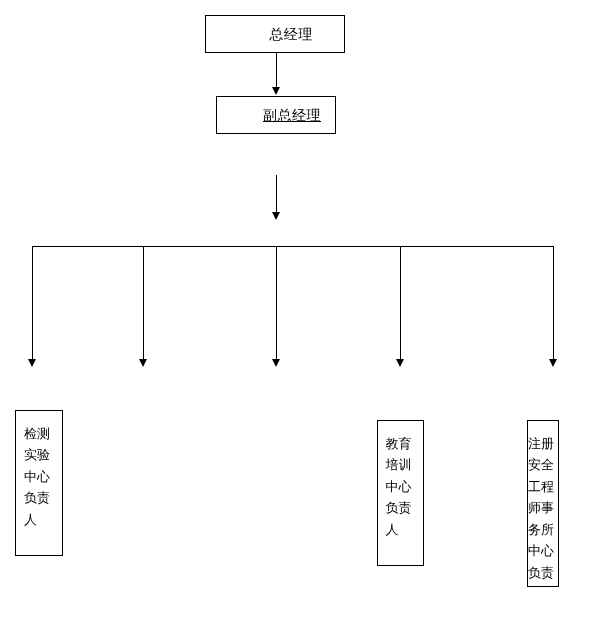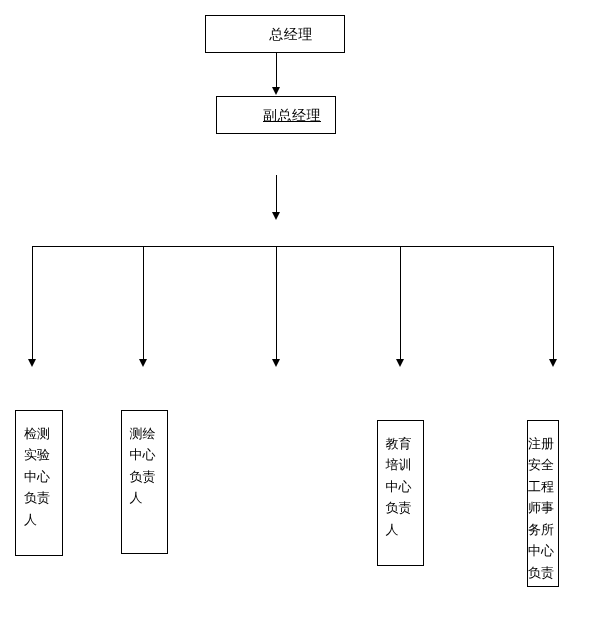--- a/index.html
+++ b/index.html
@@ -108,23 +108,20 @@
   <div class="vline" style="left:400px; top:246px; height:114px;"></div>
   <div class="arrowhead" style="left:396px; top:359px;"></div>
 
   <div class="vline" style="left:553px; top:246px; height:114px;"></div>
   <div class="arrowhead" style="left:549px; top:359px;"></div>
 
   <div class="node vert" style="left:15px; top:410px; width:48px; height:146px;">
     <span class="node-label">检测实验中心负责人</span>
   </div>
 
-  <div class="node vert" style="left:121px; top:410px; width:47px; height:144px;">
-    <span class="node-label">测绘中心负责人</span>
-  </div>
 
 
   <div class="node vert" style="left:377px; top:420px; width:47px; height:146px;">
     <span class="node-label">教育培训中心负责人</span>
   </div>
 
   <div class="node vert" style="left:527px; top:420px; width:32px; height:167px; overflow:hidden;">
     <span class="node-label">注册安全工程师事务所中心负责</span>
   </div>
 

